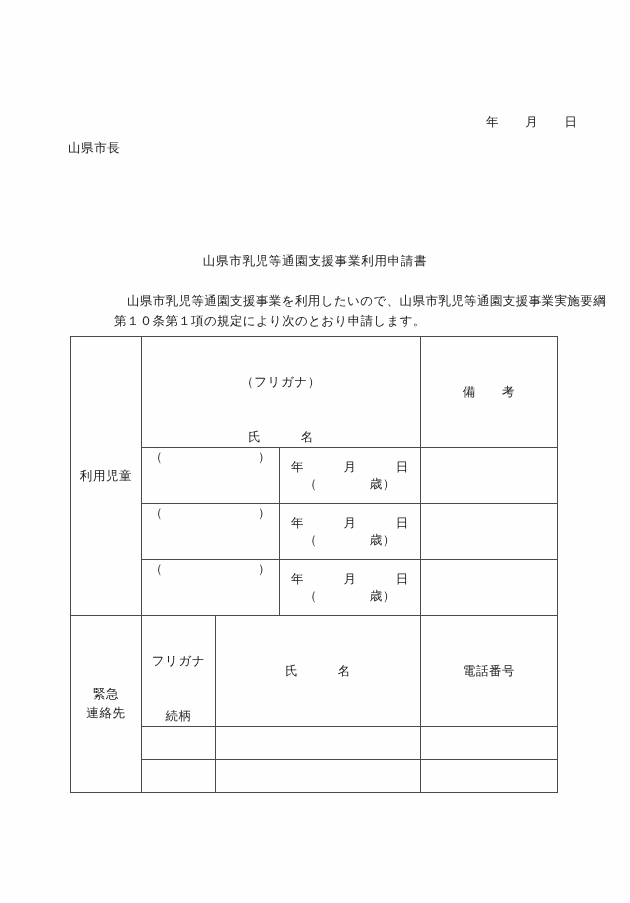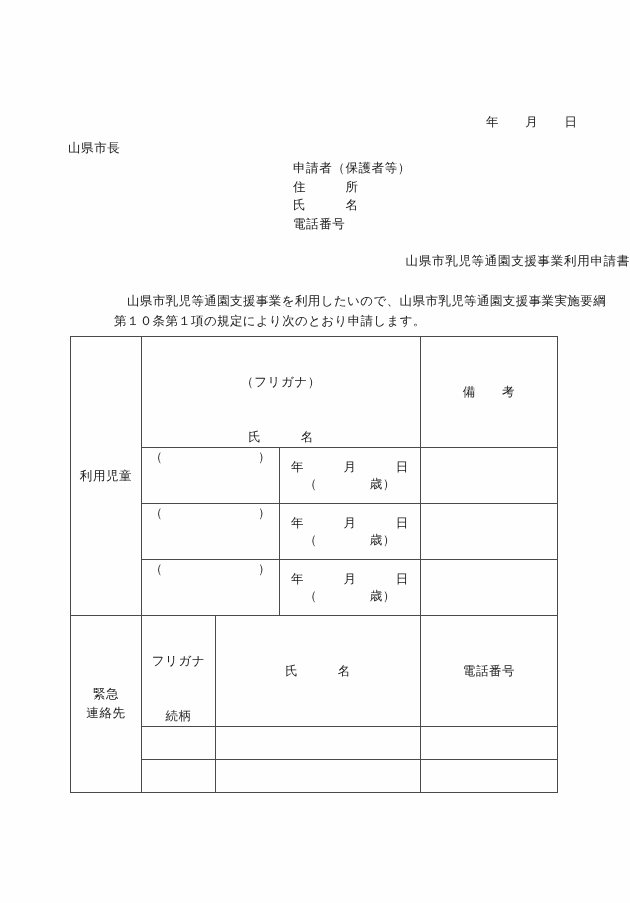--- a/index.html
+++ b/index.html
@@ -60,21 +60,21 @@
     line-height: 18.5px;
     white-space: pre;
   }
 
   
   .doc-title {
     position: absolute;
     left: 0;
     right: 0;
     top: 253px;
-    text-align: right;
+    text-align: center;
     font-size: 12.5px;
     letter-spacing: 0.7px;
     white-space: pre;
     font-family: Liberation Mono, monospace;
   }
 
   
   .body-text {
     position: absolute;
     left: 70px;
@@ -150,26 +150,20 @@
 </head>
 <body>
 
 <div class="page">
 
 
   <div class="date-line">年　　月　　日</div>
 
   <div class="addressee">山県市長</div>
 
-  <div class="applicant">
-    <div class="line">申請者（保護者等）</div>
-    <div class="line">住　　　所</div>
-    <div class="line">氏　　　名</div>
-    <div class="line">電話番号</div>
-  </div>
 
   <div class="doc-title">山県市乳児等通園支援事業利用申請書</div>
 
   <div class="body-text">　山県市乳児等通園支援事業を利用したいので、山県市乳児等通園支援事業実施要綱第１０条第１項の規定により次のとおり申請します。</div>
 
   <table class="form-table">
     <colgroup>
       <col style="width:71px">
       <col style="width:74px">
       <col style="width:64px">

